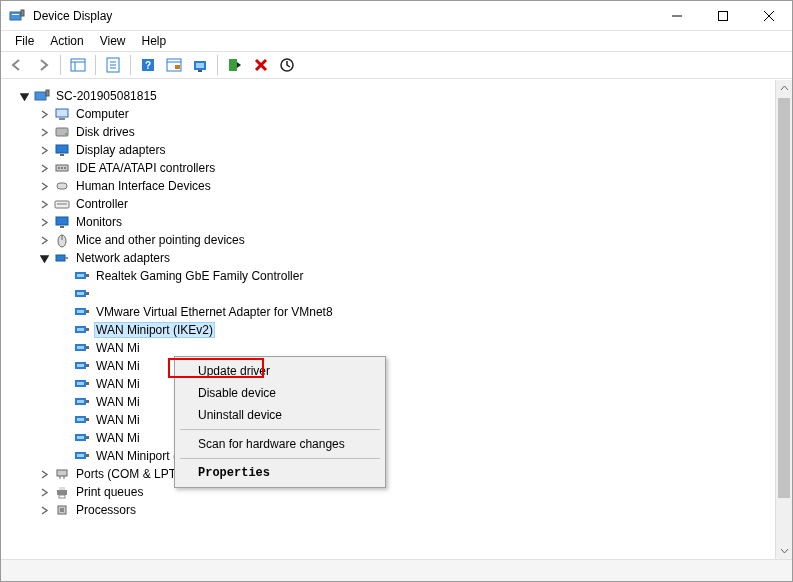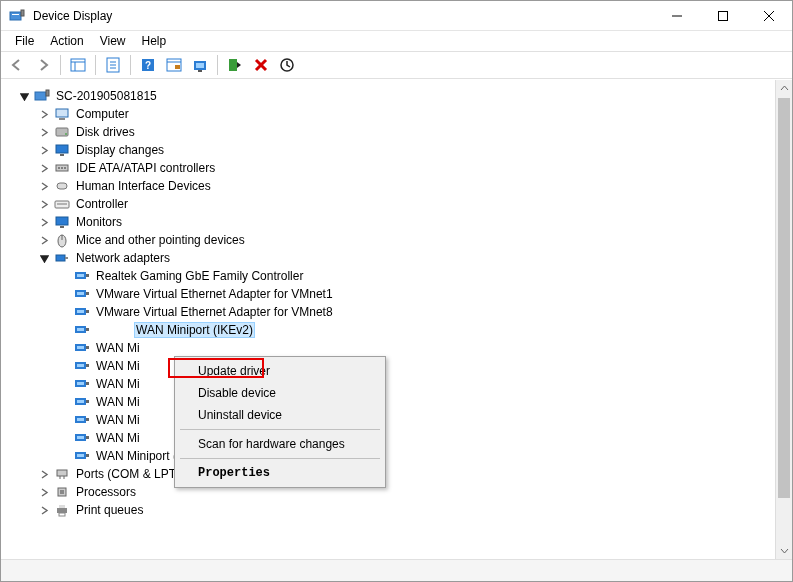--- a/index.html
+++ b/index.html
@@ -102,21 +102,20 @@
     cursor: default;
   }
   .tree-row .expander svg { width: 9px; height: 9px; stroke: #666; fill: none; stroke-width: 1.4; }
   .tree-row .expander.expanded svg { stroke: #222; fill: #222; }
   .tree-row .icon { width: 16px; height: 16px; margin: 0 4px 0 2px; display:flex; align-items:center; justify-content:center; }
   .tree-row .label { padding: 0 2px; }
   .tree-row.selected .label {
     background: #cce8ff;
     border: 1px solid #99d1ff;
     padding: 0 1px;
-    margin-left: 40px;
   }
   .indent-1 { padding-left: 10px; }
   .indent-2 { padding-left: 30px; }
   .indent-3 { padding-left: 50px; }
   
   .statusbar {
     position: absolute;
     left: 0; right: 0; bottom: 0;
     height: 22px;
     border-top: 1px solid #e0e0e0;
@@ -309,21 +308,21 @@
             <svg viewBox="0 0 9 9">
               <path d="M2 1 L7 4.5 L2 8" fill="none"></path>
             </svg>
           </span>
           <span class="icon">
             <svg viewBox="0 0 16 16">
               <rect x="2" y="3" width="12" height="8" fill="#2b7cd3" stroke="#1a5a99"></rect>
               <rect x="6" y="12" width="4" height="2" fill="#666"></rect>
             </svg>
           </span>
-          <span class="label">Display changes</span>
+          <span class="label">Display adapters</span>
         </div>
         <div class="tree-row indent-2">
           <span class="expander">
             <svg viewBox="0 0 9 9">
               <path d="M2 1 L7 4.5 L2 8" fill="none"></path>
             </svg>
           </span>
           <span class="icon">
             <svg viewBox="0 0 16 16">
               <rect x="2" y="5" width="12" height="6" fill="#ccc" stroke="#666"></rect>
@@ -416,21 +415,20 @@
         </div>
         <div class="tree-row indent-3">
           <span class="expander"></span>
           <span class="icon">
             <svg viewBox="0 0 16 16">
               <rect x="1" y="4" width="11" height="7" fill="#2b7cd3"></rect>
               <rect x="3" y="6" width="7" height="3" fill="#9bd0ff"></rect>
               <rect x="12" y="6" width="3" height="3" fill="#666"></rect>
             </svg>
           </span>
-          <span class="label">VMware Virtual Ethernet Adapter for VMnet1</span>
         </div>
         <div class="tree-row indent-3">
           <span class="expander"></span>
           <span class="icon">
             <svg viewBox="0 0 16 16">
               <rect x="1" y="4" width="11" height="7" fill="#2b7cd3"></rect>
               <rect x="3" y="6" width="7" height="3" fill="#9bd0ff"></rect>
               <rect x="12" y="6" width="3" height="3" fill="#666"></rect>
             </svg>
           </span>
@@ -530,49 +528,49 @@
               <path d="M2 1 L7 4.5 L2 8" fill="none"></path>
             </svg>
           </span>
           <span class="icon">
             <svg viewBox="0 0 16 16">
               <rect x="3" y="4" width="10" height="6" fill="#ccc" stroke="#666"></rect>
               <path d="M6 10 v3 M10 10 v3" stroke="#666"></path>
             </svg>
           </span>
           <span class="label">Ports (COM &amp; LPT)</span>
-        </div>
-        <div class="tree-row indent-2">
-          <span class="expander">
-            <svg viewBox="0 0 9 9">
-              <path d="M2 1 L7 4.5 L2 8" fill="none"></path>
-            </svg>
-          </span>
-          <span class="icon">
-            <svg viewBox="0 0 16 16">
-              <rect x="4" y="4" width="8" height="8" fill="#ccc" stroke="#666"></rect>
-              <rect x="6" y="6" width="4" height="4" fill="#888"></rect>
-            </svg>
-          </span>
-          <span class="label">Processors</span>
         </div>
         <div class="tree-row indent-2">
           <span class="expander">
             <svg viewBox="0 0 9 9">
               <path d="M2 1 L7 4.5 L2 8" fill="none"></path>
             </svg>
           </span>
           <span class="icon">
             <svg viewBox="0 0 16 16">
               <rect x="3" y="6" width="10" height="5" fill="#888"></rect>
               <rect x="5" y="3" width="6" height="3" fill="#ddd"></rect>
               <rect x="5" y="11" width="6" height="3" fill="#fff" stroke="#888"></rect>
             </svg>
           </span>
           <span class="label">Print queues</span>
+        </div>
+        <div class="tree-row indent-2">
+          <span class="expander">
+            <svg viewBox="0 0 9 9">
+              <path d="M2 1 L7 4.5 L2 8" fill="none"></path>
+            </svg>
+          </span>
+          <span class="icon">
+            <svg viewBox="0 0 16 16">
+              <rect x="4" y="4" width="8" height="8" fill="#ccc" stroke="#666"></rect>
+              <rect x="6" y="6" width="4" height="4" fill="#888"></rect>
+            </svg>
+          </span>
+          <span class="label">Processors</span>
         </div>
       </div>
   </div>
   <div class="scrollbar-v">
     <div class="arrow-up">
       <svg width="9" height="9" viewBox="0 0 9 9">
           <path d="M1 6 L4.5 2 L8 6" fill="none" stroke="#666"></path>
         </svg>
     </div>
     <div class="thumb"></div>

